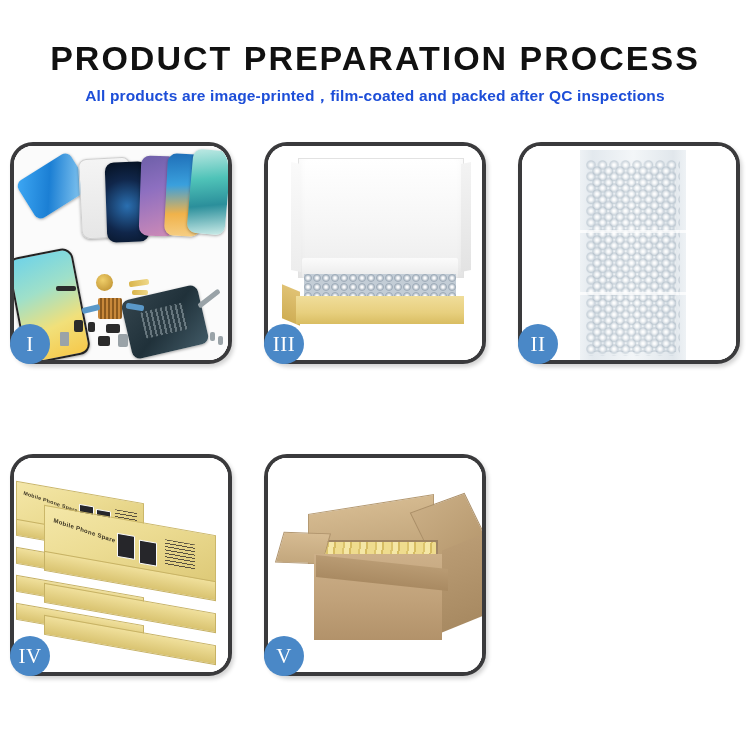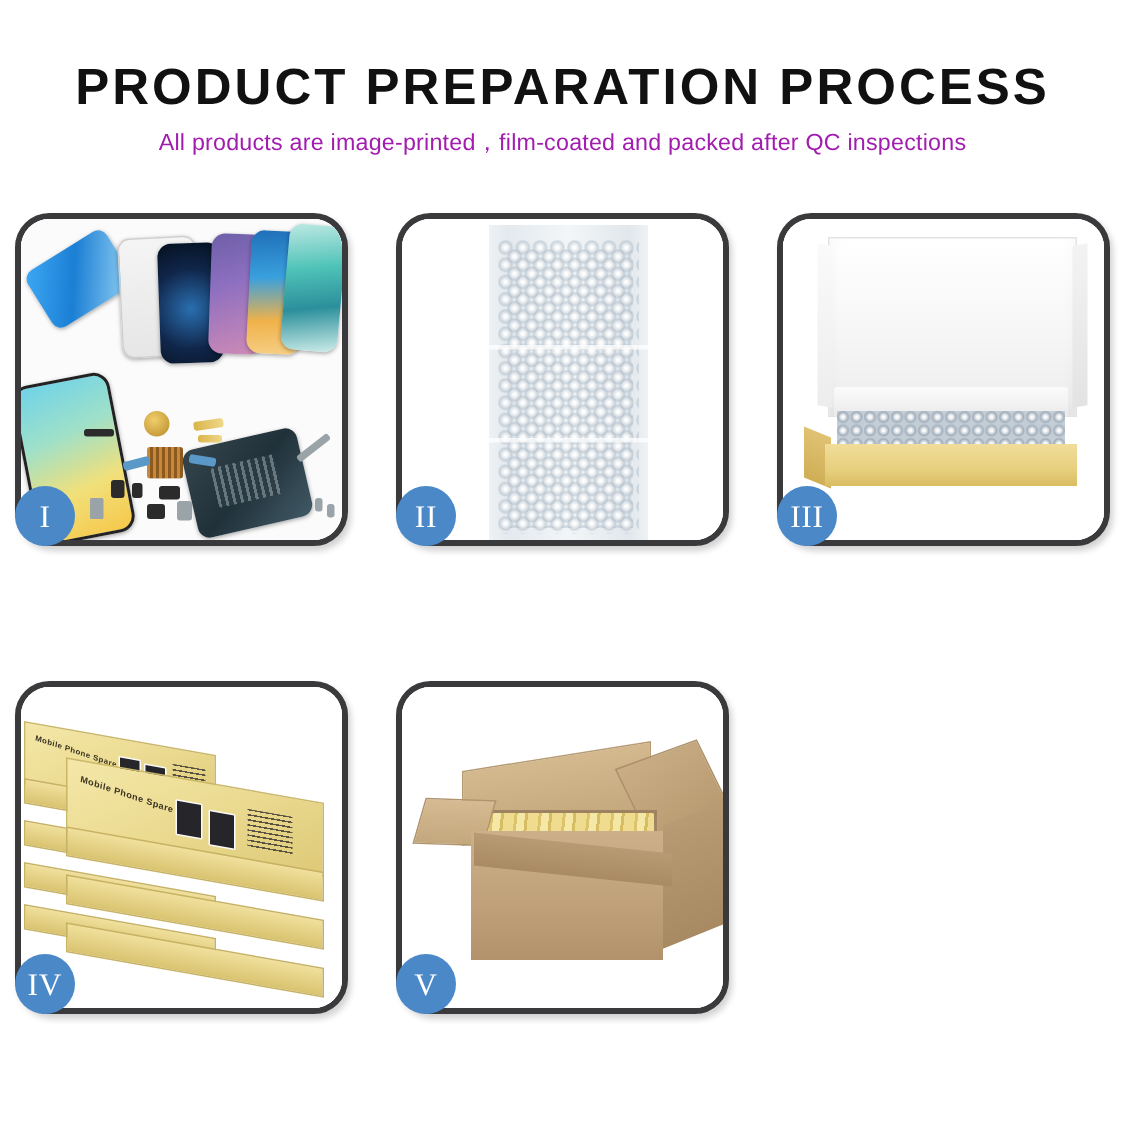--- a/index.html
+++ b/index.html
@@ -29,25 +29,26 @@
     font-weight: bold;
     letter-spacing: 2.0px;
     color: #111111;
     margin-top: 38px;
     line-height: 40px;
     white-space: nowrap;
   }
   .subtitle {
     text-align: center;
     font-size: 15.5px;
-    color: #a21caf;
+    color: #1d4ed8;
     letter-spacing: 0.15px;
     margin-top: 8px;
     line-height: 20px;
     white-space: nowrap;
+    font-weight: bold;
   }
 
   
   .grid {
     position: absolute;
     left: 10px;
     top: 142px;
     width: 730px;
     display: grid;
     grid-template-columns: repeat(3, 222px);
@@ -369,43 +370,43 @@
           <div class="part grey" style="left:182px;top:150px;width:26px;height:5px;transform:rotate(-38deg);border-radius:2px;"></div>
           <div class="part grey" style="left:196px;top:186px;width:5px;height:9px;"></div>
           <div class="part grey" style="left:204px;top:190px;width:5px;height:9px;"></div>
         </div>
       </div>
       <div class="badge">I</div>
     </div>
 
     <div class="card">
       <div class="card-inner">
+        <div class="p3">
+          <div class="b3-lid"></div>
+          <div class="b3-foam"></div>
+          <div class="b3-bub"></div>
+          <div class="b3-side"></div>
+          <div class="b3-front"></div>
+        </div>
+      </div>
+      <div class="badge">III</div>
+    </div>
+
+    <div class="card">
+      <div class="card-inner">
         <div class="p2">
           <div class="wrapcol">
             <div class="bubbles"></div>
             <div class="bubbles off"></div>
           </div>
           <div class="wrapseam" style="top:84px;"></div>
           <div class="wrapseam" style="top:146px;"></div>
         </div>
       </div>
       <div class="badge">II</div>
-    </div>
-
-    <div class="card">
-      <div class="card-inner">
-        <div class="p3">
-          <div class="b3-lid"></div>
-          <div class="b3-foam"></div>
-          <div class="b3-bub"></div>
-          <div class="b3-side"></div>
-          <div class="b3-front"></div>
-        </div>
-      </div>
-      <div class="badge">III</div>
     </div>
 
     <div class="card">
       <div class="card-inner">
         <div class="p4">
 
           <div class="stk stk-top" style="left:2px;top:34px;width:126px;height:40px;transform:skewY(10deg);">
             <div class="lbl" style="left:6px;top:12px;transform:rotate(9deg);">Mobile Phone Spare Parts</div>
             <div class="mini" style="left:62px;top:11px;width:13px;height:18px;"></div>
             <div class="mini" style="left:79px;top:13px;width:13px;height:18px;"></div>

